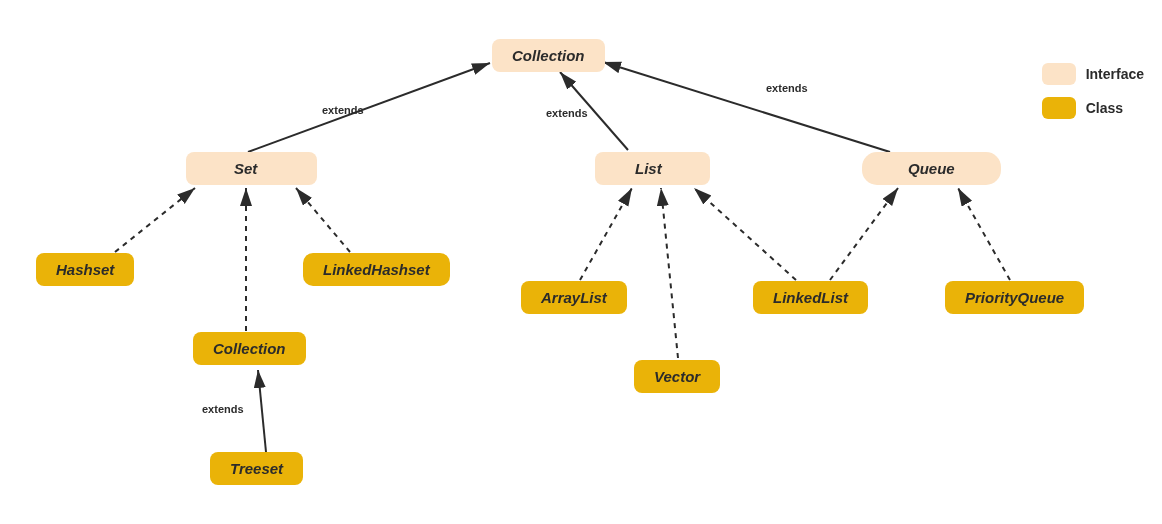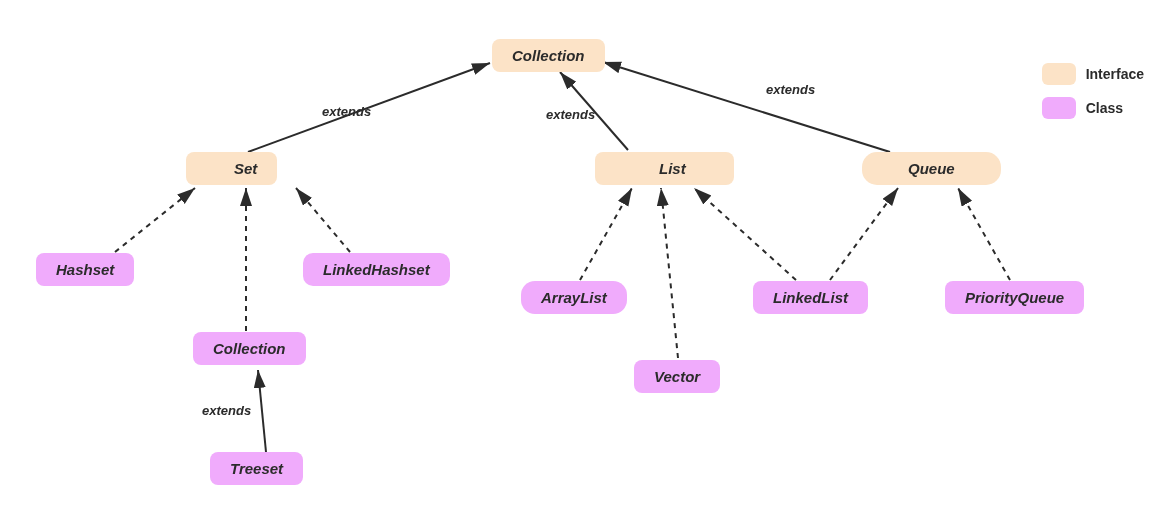--- a/index.html
+++ b/index.html
@@ -16,26 +16,25 @@
     border-radius: 8px;
     padding: 8px 20px;
     font-weight: 700;
     font-style: italic;
     font-size: 15px;
     color: #2b2b2b;
     text-align: center;
     white-space: nowrap;
   }
   .iface { background: #fce3c7; }
-  .cls   { background: #f0abfc; }
+  .cls   { background: #eab308; }
   .edge-label {
     position: absolute;
     font-weight: 700;
-    font-style: italic;
-    font-size: 13px;
+    font-size: 11px;
     color: #2b2b2b;
   }
   .legend {
     position: absolute;
     right: 18px;
     top: 18px;
     display: flex;
     flex-direction: column;
     gap: 12px;
     margin-top: 45px;
@@ -100,30 +99,30 @@
 
   <line x1="1010" y1="280" x2="958" y2="188" stroke="#2b2b2b" stroke-width="2" stroke-dasharray="5 5" marker-end="url(#arrow-dash)"></line>
 </svg>
 
 <div class="edge-label" style="left:322px; top:104px;">extends</div>
 <div class="edge-label" style="left:546px; top:107px;">extends</div>
 <div class="edge-label" style="left:766px; top:82px;">extends</div>
 <div class="edge-label" style="left:202px; top:403px;">extends</div>
 
 <div class="node iface" style="left:492px; top:39px;">Collection</div>
-<div class="node iface" style="left:186px; top:152px; padding-left:48px; padding-right:20px;">Set</div>
-<div class="node iface" style="left:595px; top:152px; padding-left:64px; padding-right:48px;">List</div>
+<div class="node iface" style="left:186px; top:152px; padding-left:48px; padding-right:60px;">Set</div>
+<div class="node iface" style="left:595px; top:152px; padding-left:40px; padding-right:48px;">List</div>
 <div class="node iface" style="left:862px; top:152px; padding-left:46px; padding-right:46px;border-radius:15px;">Queue</div>
 
 <div class="node cls" style="left:36px;  top:253px;">Hashset</div>
 <div class="node cls" style="left:303px; top:253px;border-radius:10px;">LinkedHashset</div>
 <div class="node cls" style="left:193px; top:332px;">Collection</div>
 <div class="node cls" style="left:210px; top:452px;">Treeset</div>
 
-<div class="node cls" style="left:521px; top:281px;border-radius:14px;">ArrayList</div>
+<div class="node cls" style="left:521px; top:281px;">ArrayList</div>
 <div class="node cls" style="left:634px; top:360px;">Vector</div>
 <div class="node cls" style="left:753px; top:281px;">LinkedList</div>
 <div class="node cls" style="left:945px; top:281px;">PriorityQueue</div>
 
 <div class="legend">
   <div class="legend-row">
     <div class="legend-swatch iface"></div>
     <div class="legend-text">Interface</div>
   </div>
   <div class="legend-row">

